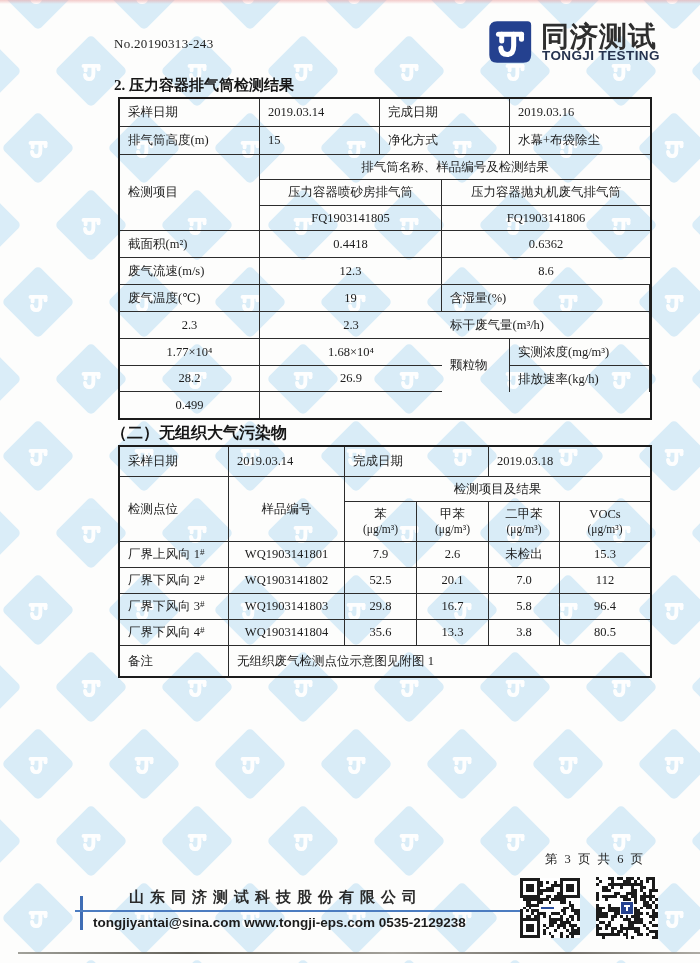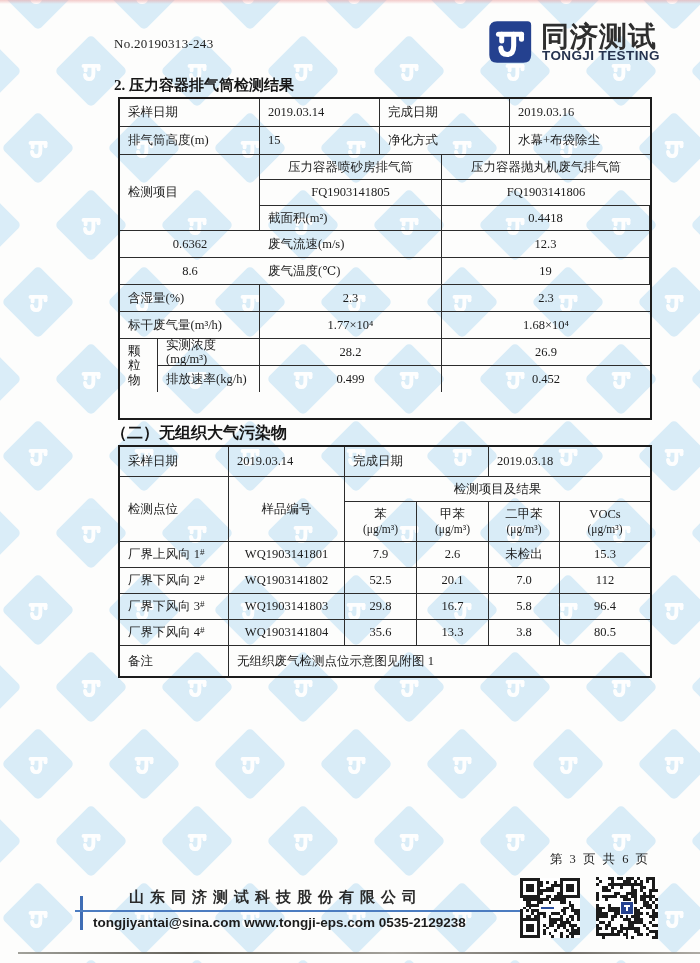--- a/index.html
+++ b/index.html
@@ -47,21 +47,21 @@
   .ctr { justify-content:center; text-align:center; padding:0 2px; }
   .vctr { flex-direction:column; justify-content:center; }
   .sp2 { grid-column:span 2; } .sp4 { grid-column:span 4; } .sp5 { grid-column:span 5; }
   .rs2 { grid-row:span 2; } .rs3 { grid-row:span 3; }
   .nr { border-right:none; } .nb { border-bottom:none; }
   .c sup { font-size:9px; line-height:1; transform:translateY(-2px); }
   .unit { font-size:11.5px; margin-top:2px; }
   .wrapcell { white-space:normal; }
 
   
-  .page-num { position:absolute; left:540px; top:851px; width:110px; text-align:right;
+  .page-num { position:absolute; left:540px; top:851px; width:110px; text-align:center;
               font-size:12.5px; color:#222; letter-spacing:2px; white-space:nowrap; }
   .company { position:absolute; left:70px; top:888px; width:412px; text-align:center;
              font-family:"Liberation Sans","DejaVu Sans",sans-serif; font-size:15px; font-weight:bold;
              color:#2a2a2a; letter-spacing:6px; white-space:nowrap; }
   .blue-rule { position:absolute; left:75px; top:910px; width:448px; height:2px; background:#4c7cc0; }
   .blue-tick { position:absolute; left:80px; top:896px; width:3px; height:34px; background:#3f6db4; }
   .contact { position:absolute; left:93px; top:915px; width:400px;
              font-family:"Liberation Sans","DejaVu Sans",sans-serif; font-size:13.5px; font-weight:bold;
              color:#1c1c1c; white-space:nowrap; }
   .contact span { margin-right:0; }
@@ -971,20 +971,21 @@
       <div class="c">2019.03.14</div>
       <div class="c sp2">完成日期</div>
       <div class="c nr">2019.03.16</div>
 
       <div class="c sp2">排气筒高度(m)</div>
       <div class="c">15</div>
       <div class="c sp2">净化方式</div>
       <div class="c nr">水幕+布袋除尘</div>
 
       <div class="c sp2 rs3">检测项目</div>
+      <div class="c sp4 ctr nr">排气筒名称、样品编号及检测结果</div>
       <div class="c sp2 ctr">压力容器喷砂房排气筒</div>
       <div class="c sp2 ctr nr">压力容器抛丸机废气排气筒</div>
       <div class="c sp2 ctr">FQ1903141805</div>
       <div class="c sp2 ctr nr">FQ1903141806</div>
 
       <div class="c sp2">截面积(m²)</div>
       <div class="c sp2 ctr">0.4418</div>
       <div class="c sp2 ctr nr">0.6362</div>
 
       <div class="c sp2">废气流速(m/s)</div>
@@ -1001,21 +1002,20 @@
       <div class="c sp2">标干废气量(m³/h)</div>
       <div class="c sp2 ctr">1.77×10⁴</div>
       <div class="c sp2 ctr nr">1.68×10⁴</div>
 
       <div class="c rs2 nb wrapcell">颗粒物</div>
       <div class="c">实测浓度(mg/m³)</div>
       <div class="c sp2 ctr">28.2</div>
       <div class="c sp2 ctr nr">26.9</div>
       <div class="c nb">排放速率(kg/h)</div>
       <div class="c sp2 ctr nb">0.499</div>
-      <div class="c sp2 ctr nr nb">0.452</div>
     </div>
 
     <div class="sec2-title">（二）无组织大气污染物</div>
 
     <div class="t" id="t2">
       <div class="c">采样日期</div>
       <div class="c">2019.03.14</div>
       <div class="c sp2">完成日期</div>
       <div class="c sp2 nr">2019.03.18</div>
 

